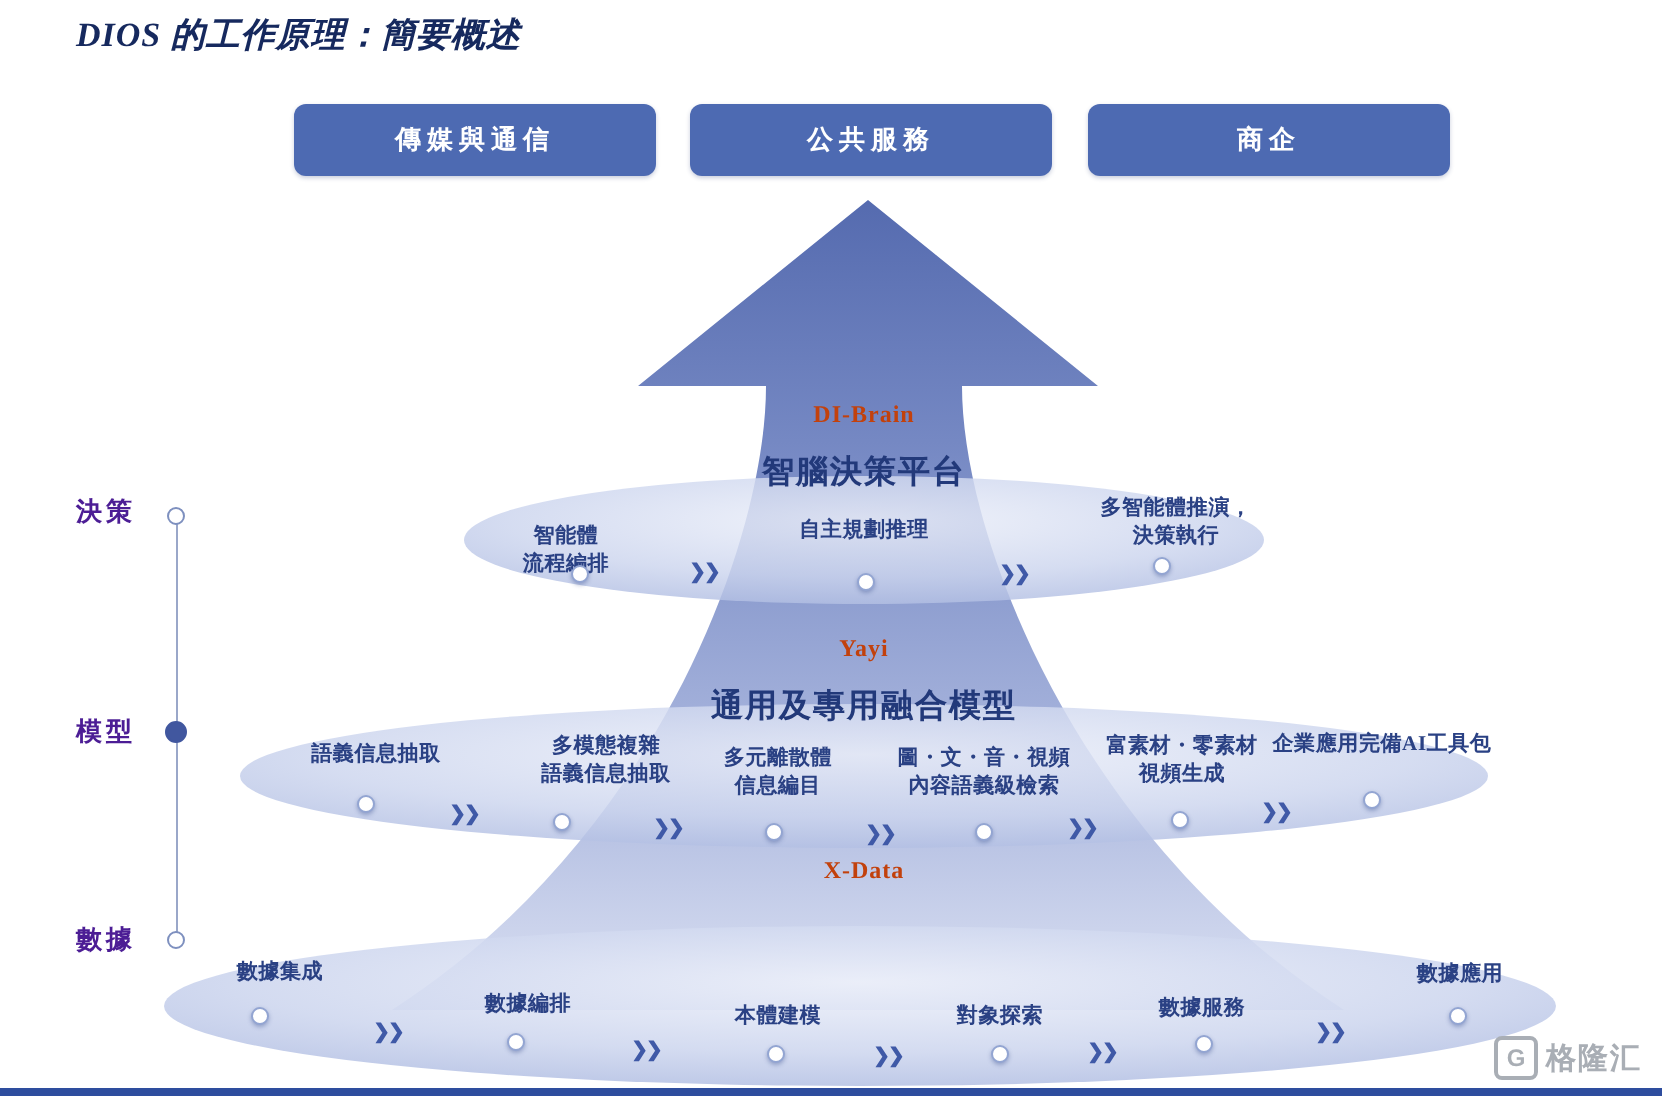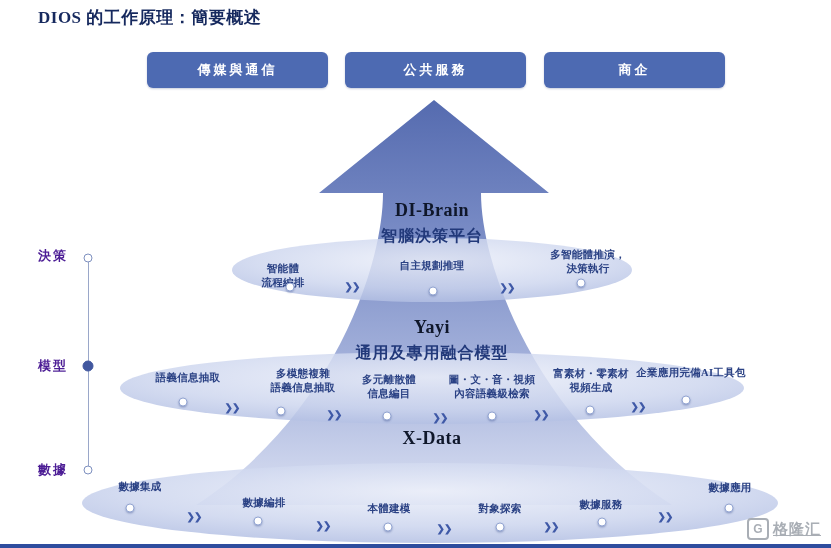--- a/index.html
+++ b/index.html
@@ -3,31 +3,31 @@
 <meta charset="utf-8">
 <style>
   html,body{margin:0;padding:0;background:#fff;}
   .stage{
     position:relative;width:831px;height:548px;background:#fff;overflow:hidden;
     font-family:"Liberation Serif","DejaVu Serif",serif;color:#1e3a7b;
   }
   .stage svg.bg{position:absolute;left:0;top:0;}
   .title{
     position:absolute;left:38px;top:6px;margin:0;
-    font-size:17px;font-weight:bold;color:#16295e;letter-spacing:.5px;
+    font-size:17px;font-weight:bold;font-style:italic;color:#16295e;letter-spacing:.5px;
   }
   .btn{
     position:absolute;top:52px;width:181px;height:36px;border-radius:6px;
     background:#4d6ab2;color:#fff;font-size:13px;font-weight:bold;letter-spacing:3px;
     display:flex;align-items:center;justify-content:center;
     box-shadow:0 1px 2px rgba(40,60,120,.25);
   }
   .tier-name{
-    position:absolute;transform:translateX(-50%);font-size:18px;font-weight:bold;
-    color:#0f172a;letter-spacing:.5px;white-space:nowrap;
+    position:absolute;transform:translateX(-50%);font-size:12px;font-weight:bold;
+    color:#c2410c;letter-spacing:.5px;white-space:nowrap;
   }
   .tier-sub{
     position:absolute;transform:translateX(-50%);font-size:16px;font-weight:bold;
     color:#22397a;letter-spacing:1px;white-space:nowrap;
   }
   .node-label{
     position:absolute;transform:translateX(-50%);font-size:10.5px;font-weight:bold;
     color:#2a4184;white-space:pre-line;text-align:center;line-height:1.35;letter-spacing:.3px;
   }
   .dot{
@@ -49,21 +49,21 @@
   .bottom-bar{position:absolute;left:0;bottom:0;width:831px;height:4px;background:#2e4d9e;}
   .watermark{
     position:absolute;right:10px;bottom:8px;display:flex;align-items:center;gap:4px;
     color:#a9aeb5;font-family:"Liberation Sans","DejaVu Sans",sans-serif;
   }
   .wm-logo{
     width:18px;height:18px;border:2px solid #a9aeb5;border-radius:4px;
     display:flex;align-items:center;justify-content:center;
     font-size:12px;font-weight:bold;line-height:1;
   }
-  .wm-text{font-size:15px;font-weight:bold;letter-spacing:1px;text-decoration:underline;}
+  .wm-text{font-size:15px;font-weight:bold;letter-spacing:1px;}
 </style>
 </head>
 <body>
 
 <div class="stage">
 
   <svg class="bg" width="831" height="548" viewBox="0 0 831 548">
     <defs>
       <linearGradient id="arrowGrad" x1="0" y1="0" x2="0" y2="1">
         <stop offset="0" stop-color="#4c63ab"></stop>

